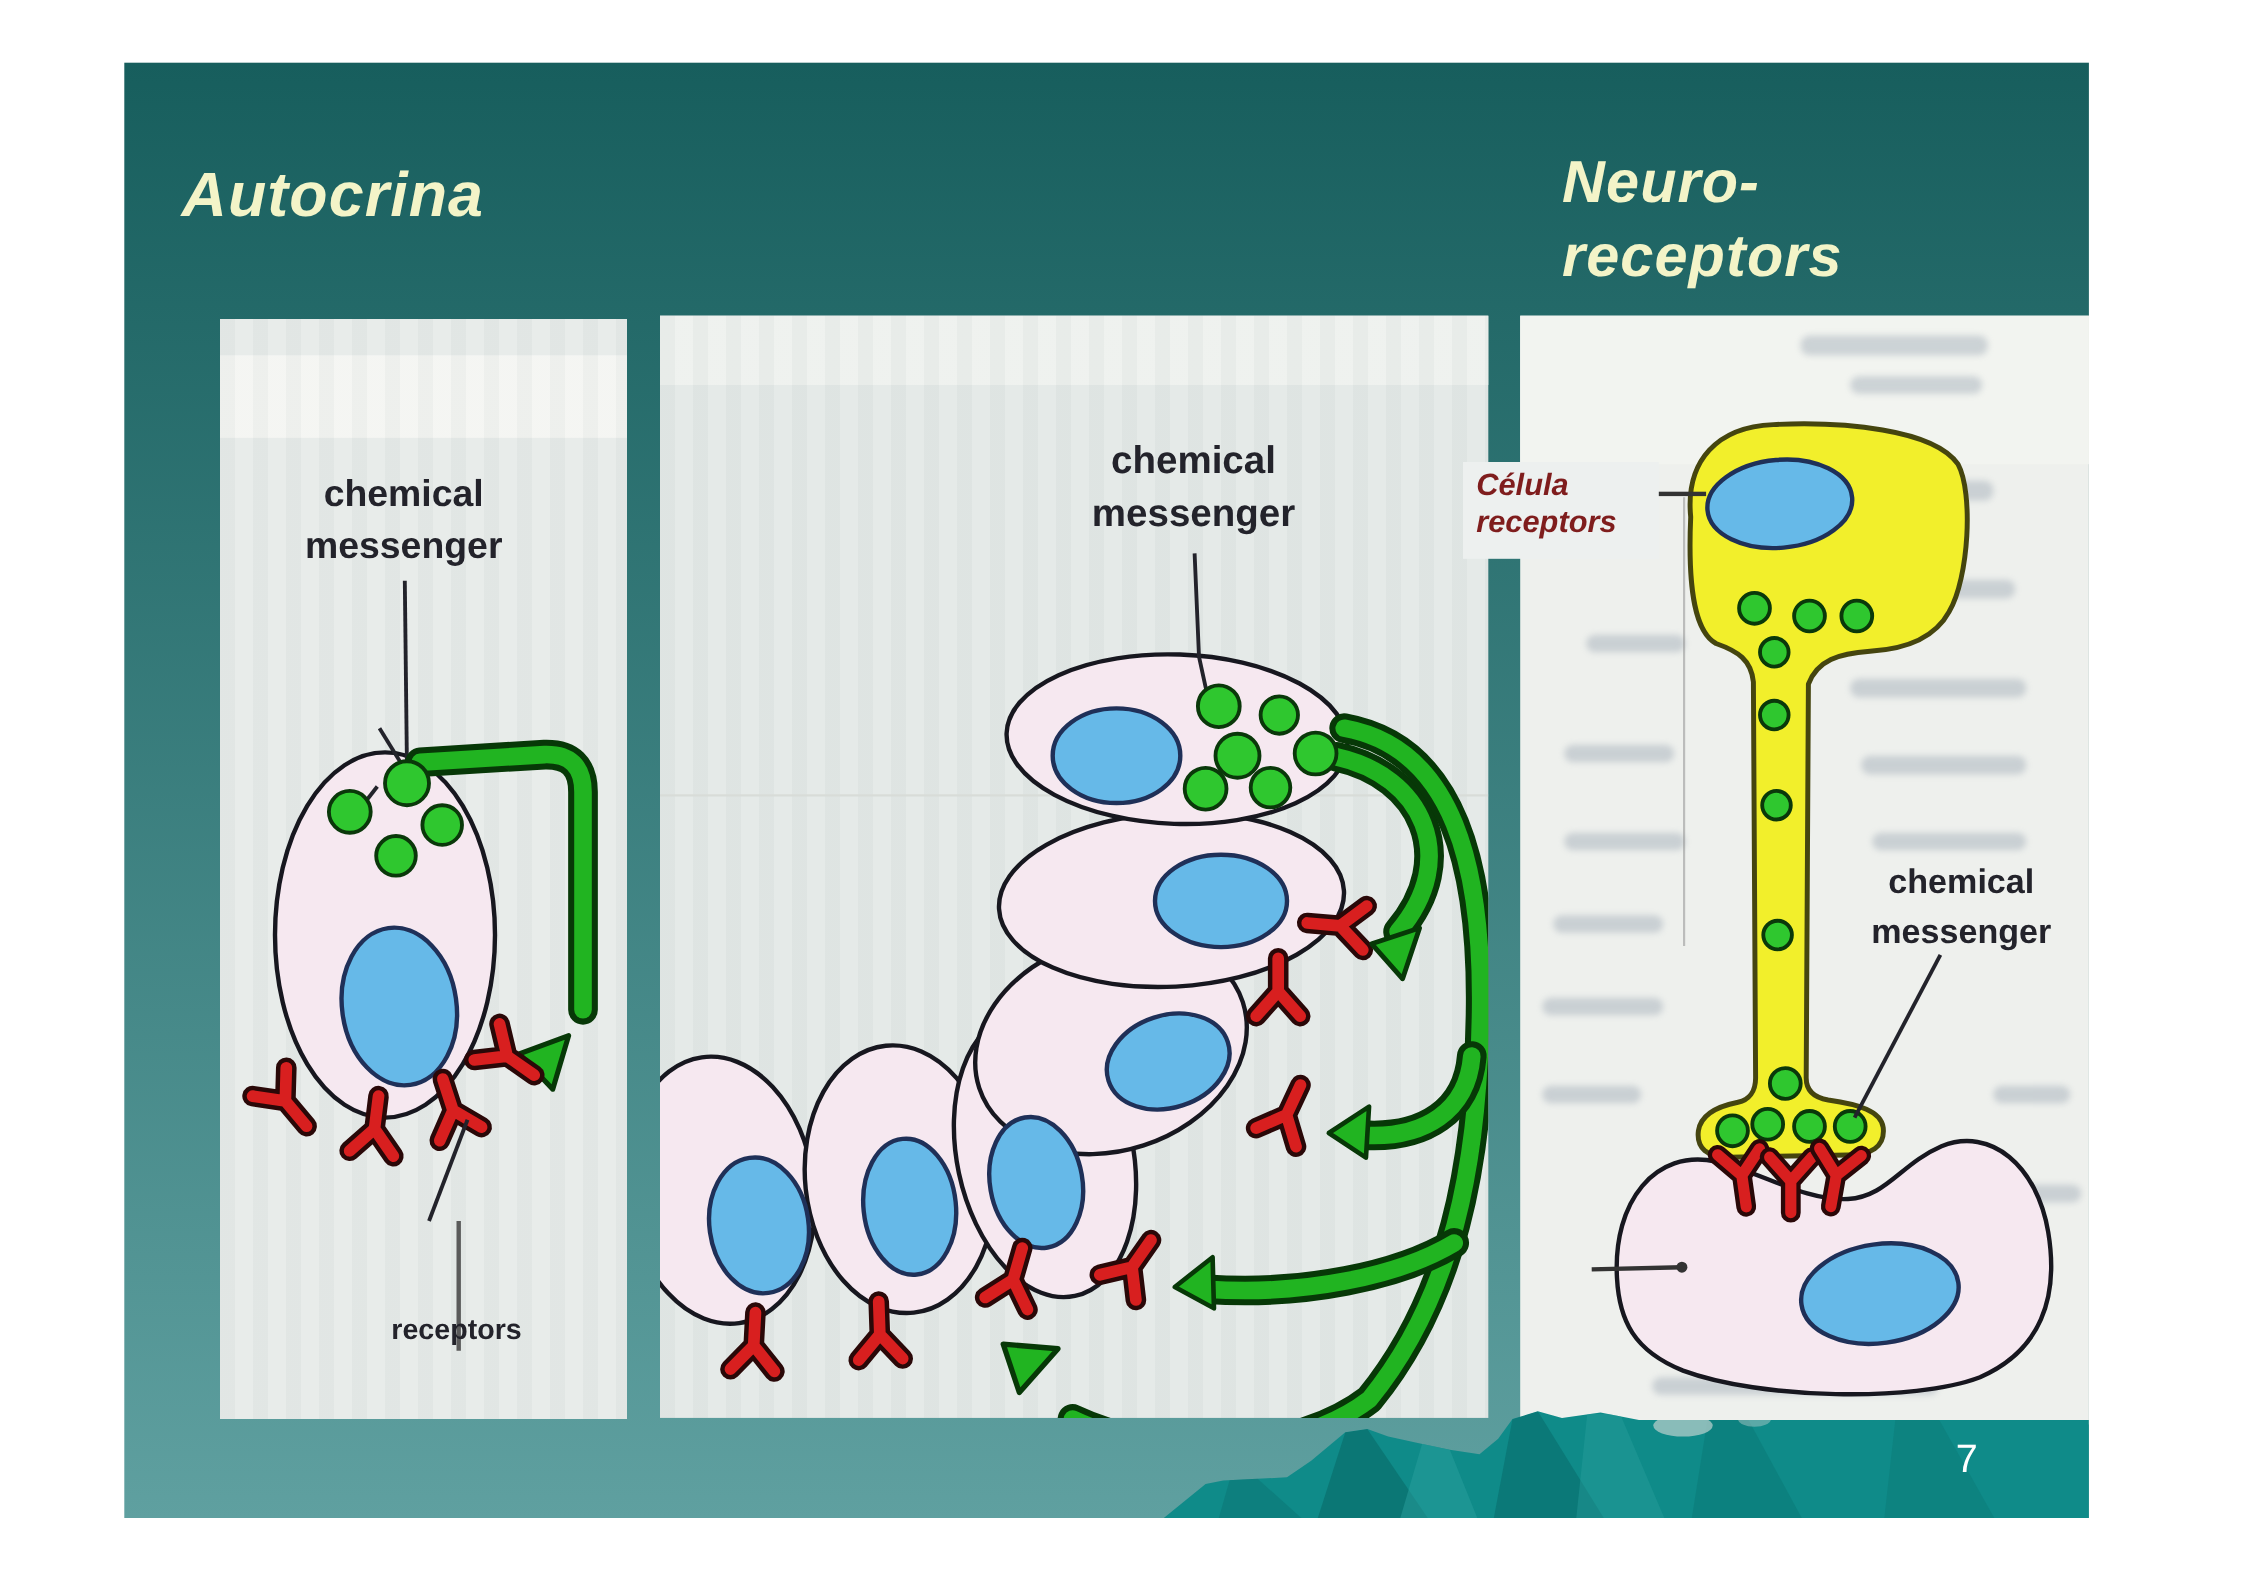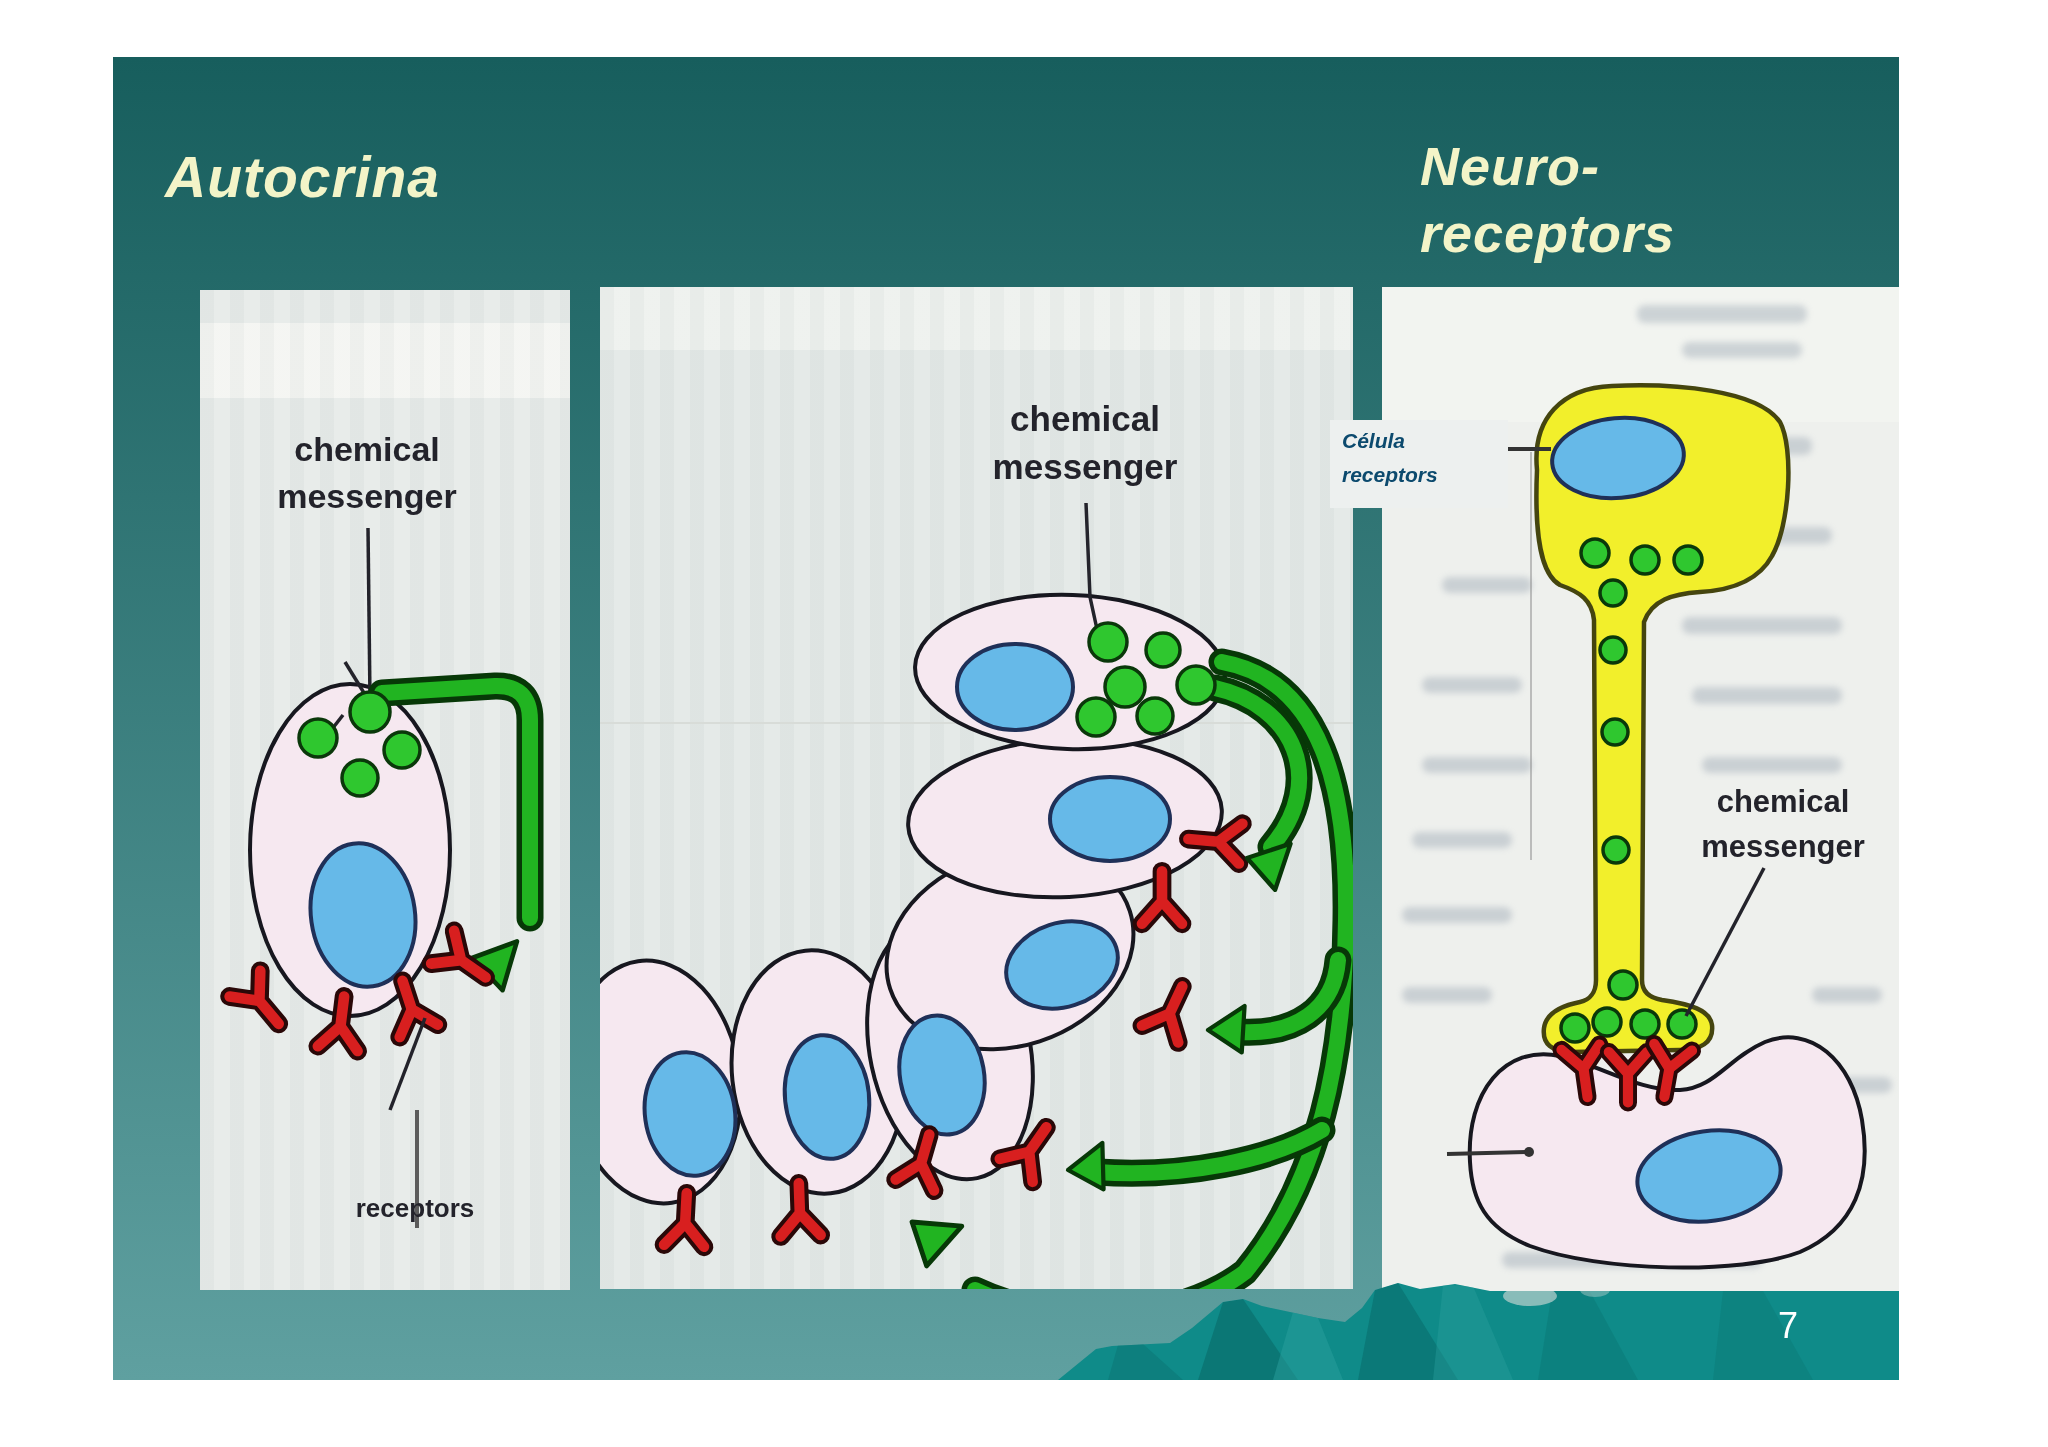--- a/index.html
+++ b/index.html
@@ -26,22 +26,22 @@
   .panel .mottle{position:absolute;inset:0;
      background:repeating-linear-gradient(90deg,rgba(120,140,140,.05) 0 14px,rgba(255,255,255,.05) 14px 30px);}
   .pstrip{position:absolute;left:0;width:100%;background:#f4f5f2}
   .diagram-svg{position:absolute;left:0;top:0;width:100%;height:100%}
   .diag-label{position:absolute;color:var(--diagram-label);font-weight:bold;text-align:center}
   .lbl-p1{left:0;top:136px;width:334px;font-size:34px;line-height:47px}
   .lbl-p1-receptors{left:60px;top:903px;width:310px;font-size:26px}
   .lbl-p2{left:285px;top:108px;width:400px;font-size:35px;line-height:48px}
   .lbl-p3{left:251px;top:492px;width:300px;font-size:31px;line-height:45px}
   .annotation-box{position:absolute;left:1217px;top:363px;width:178px;height:88px;
-      background:#edf0ef;color:#0c4a6e;font-weight:bold;font-style:italic;
-      font-size:21px;line-height:34px;padding:4px 0 0 12px}
+      background:#edf0ef;color:#7f1d1d;font-weight:bold;font-style:italic;
+      font-size:28px;line-height:34px;padding:4px 0 0 12px}
   .annotation-line{position:absolute;left:1395px;top:390px;width:43px;height:4px;background:#333}
   .wave-svg{position:absolute;left:0;bottom:0;width:1786px;height:130px}
   .page-number{position:absolute;left:1630px;top:1248px;width:90px;text-align:center;
       color:var(--page-number-text);font-size:36px}
   
   .cell{fill:var(--cell-fill);stroke:#17171f;stroke-width:4px}
   .nuc{fill:var(--nucleus-fill);stroke:#1f3058;stroke-width:4px}
   .ves{fill:var(--vesicle-green);stroke:#0a380a;stroke-width:3.5px}
   .neuron{fill:var(--neuron-yellow);stroke:#45450f;stroke-width:4.5px}
   .tube-out{stroke:#073807;stroke-width:27px;fill:none;stroke-linecap:round;stroke-linejoin:round}

